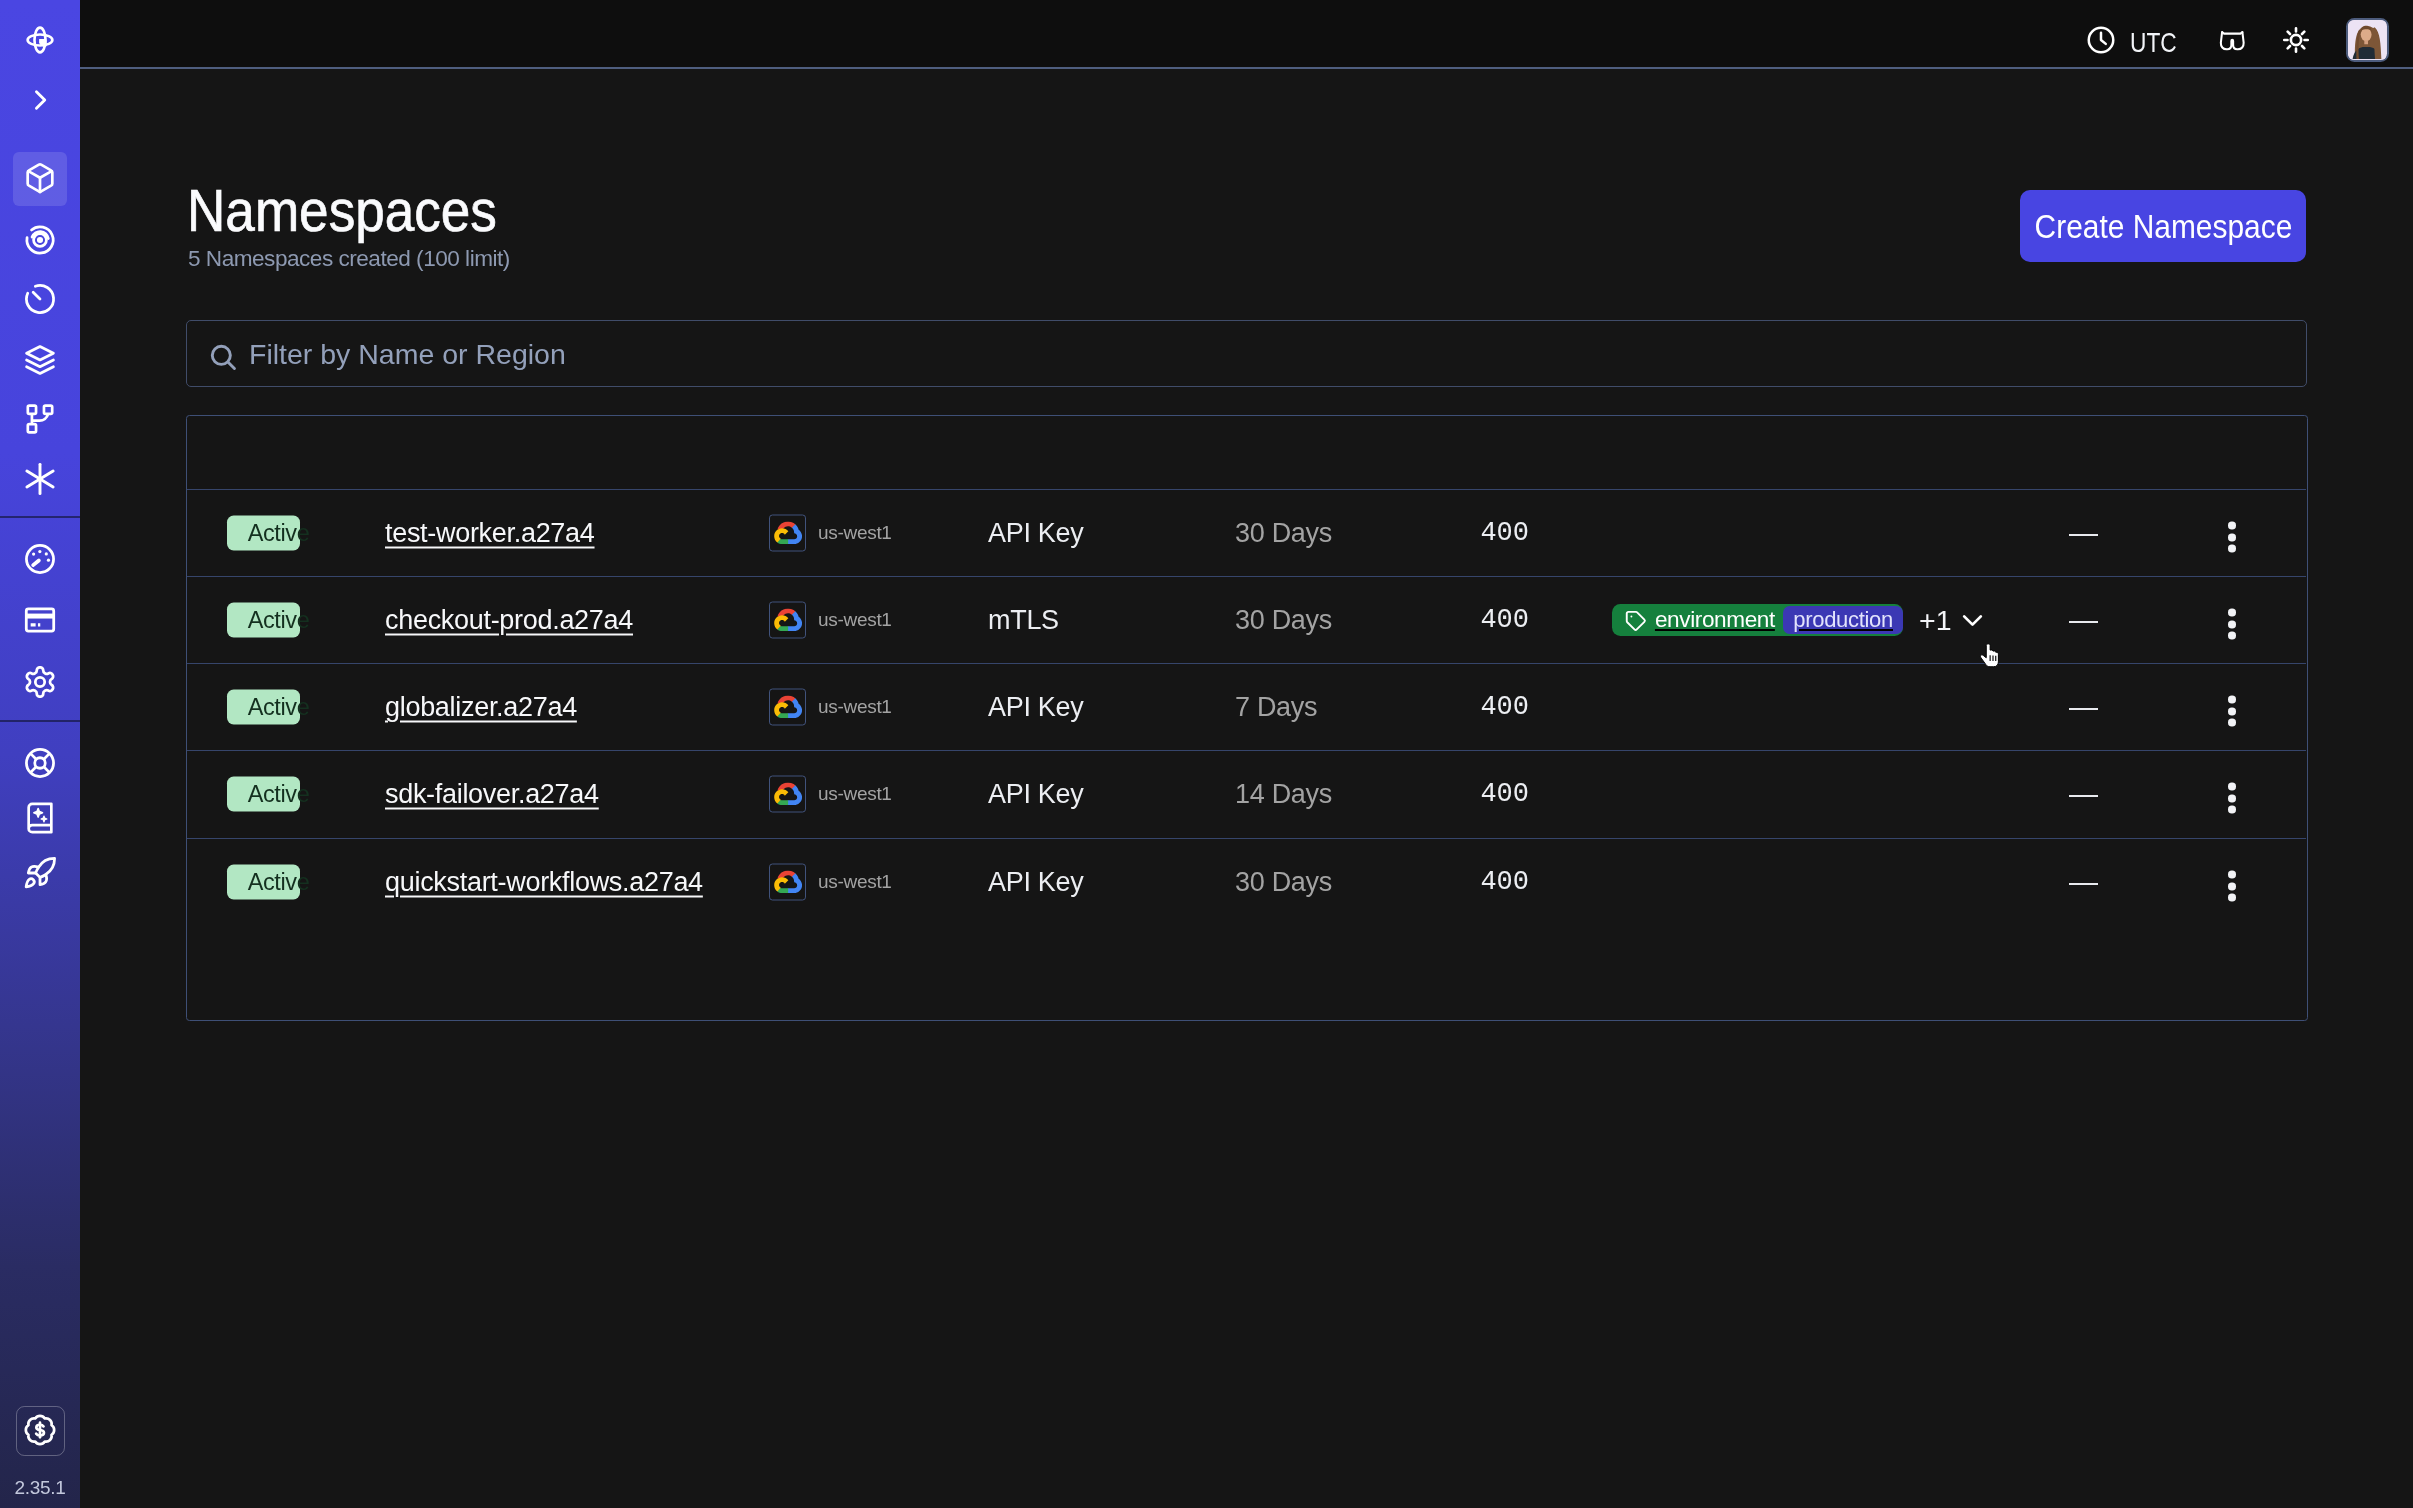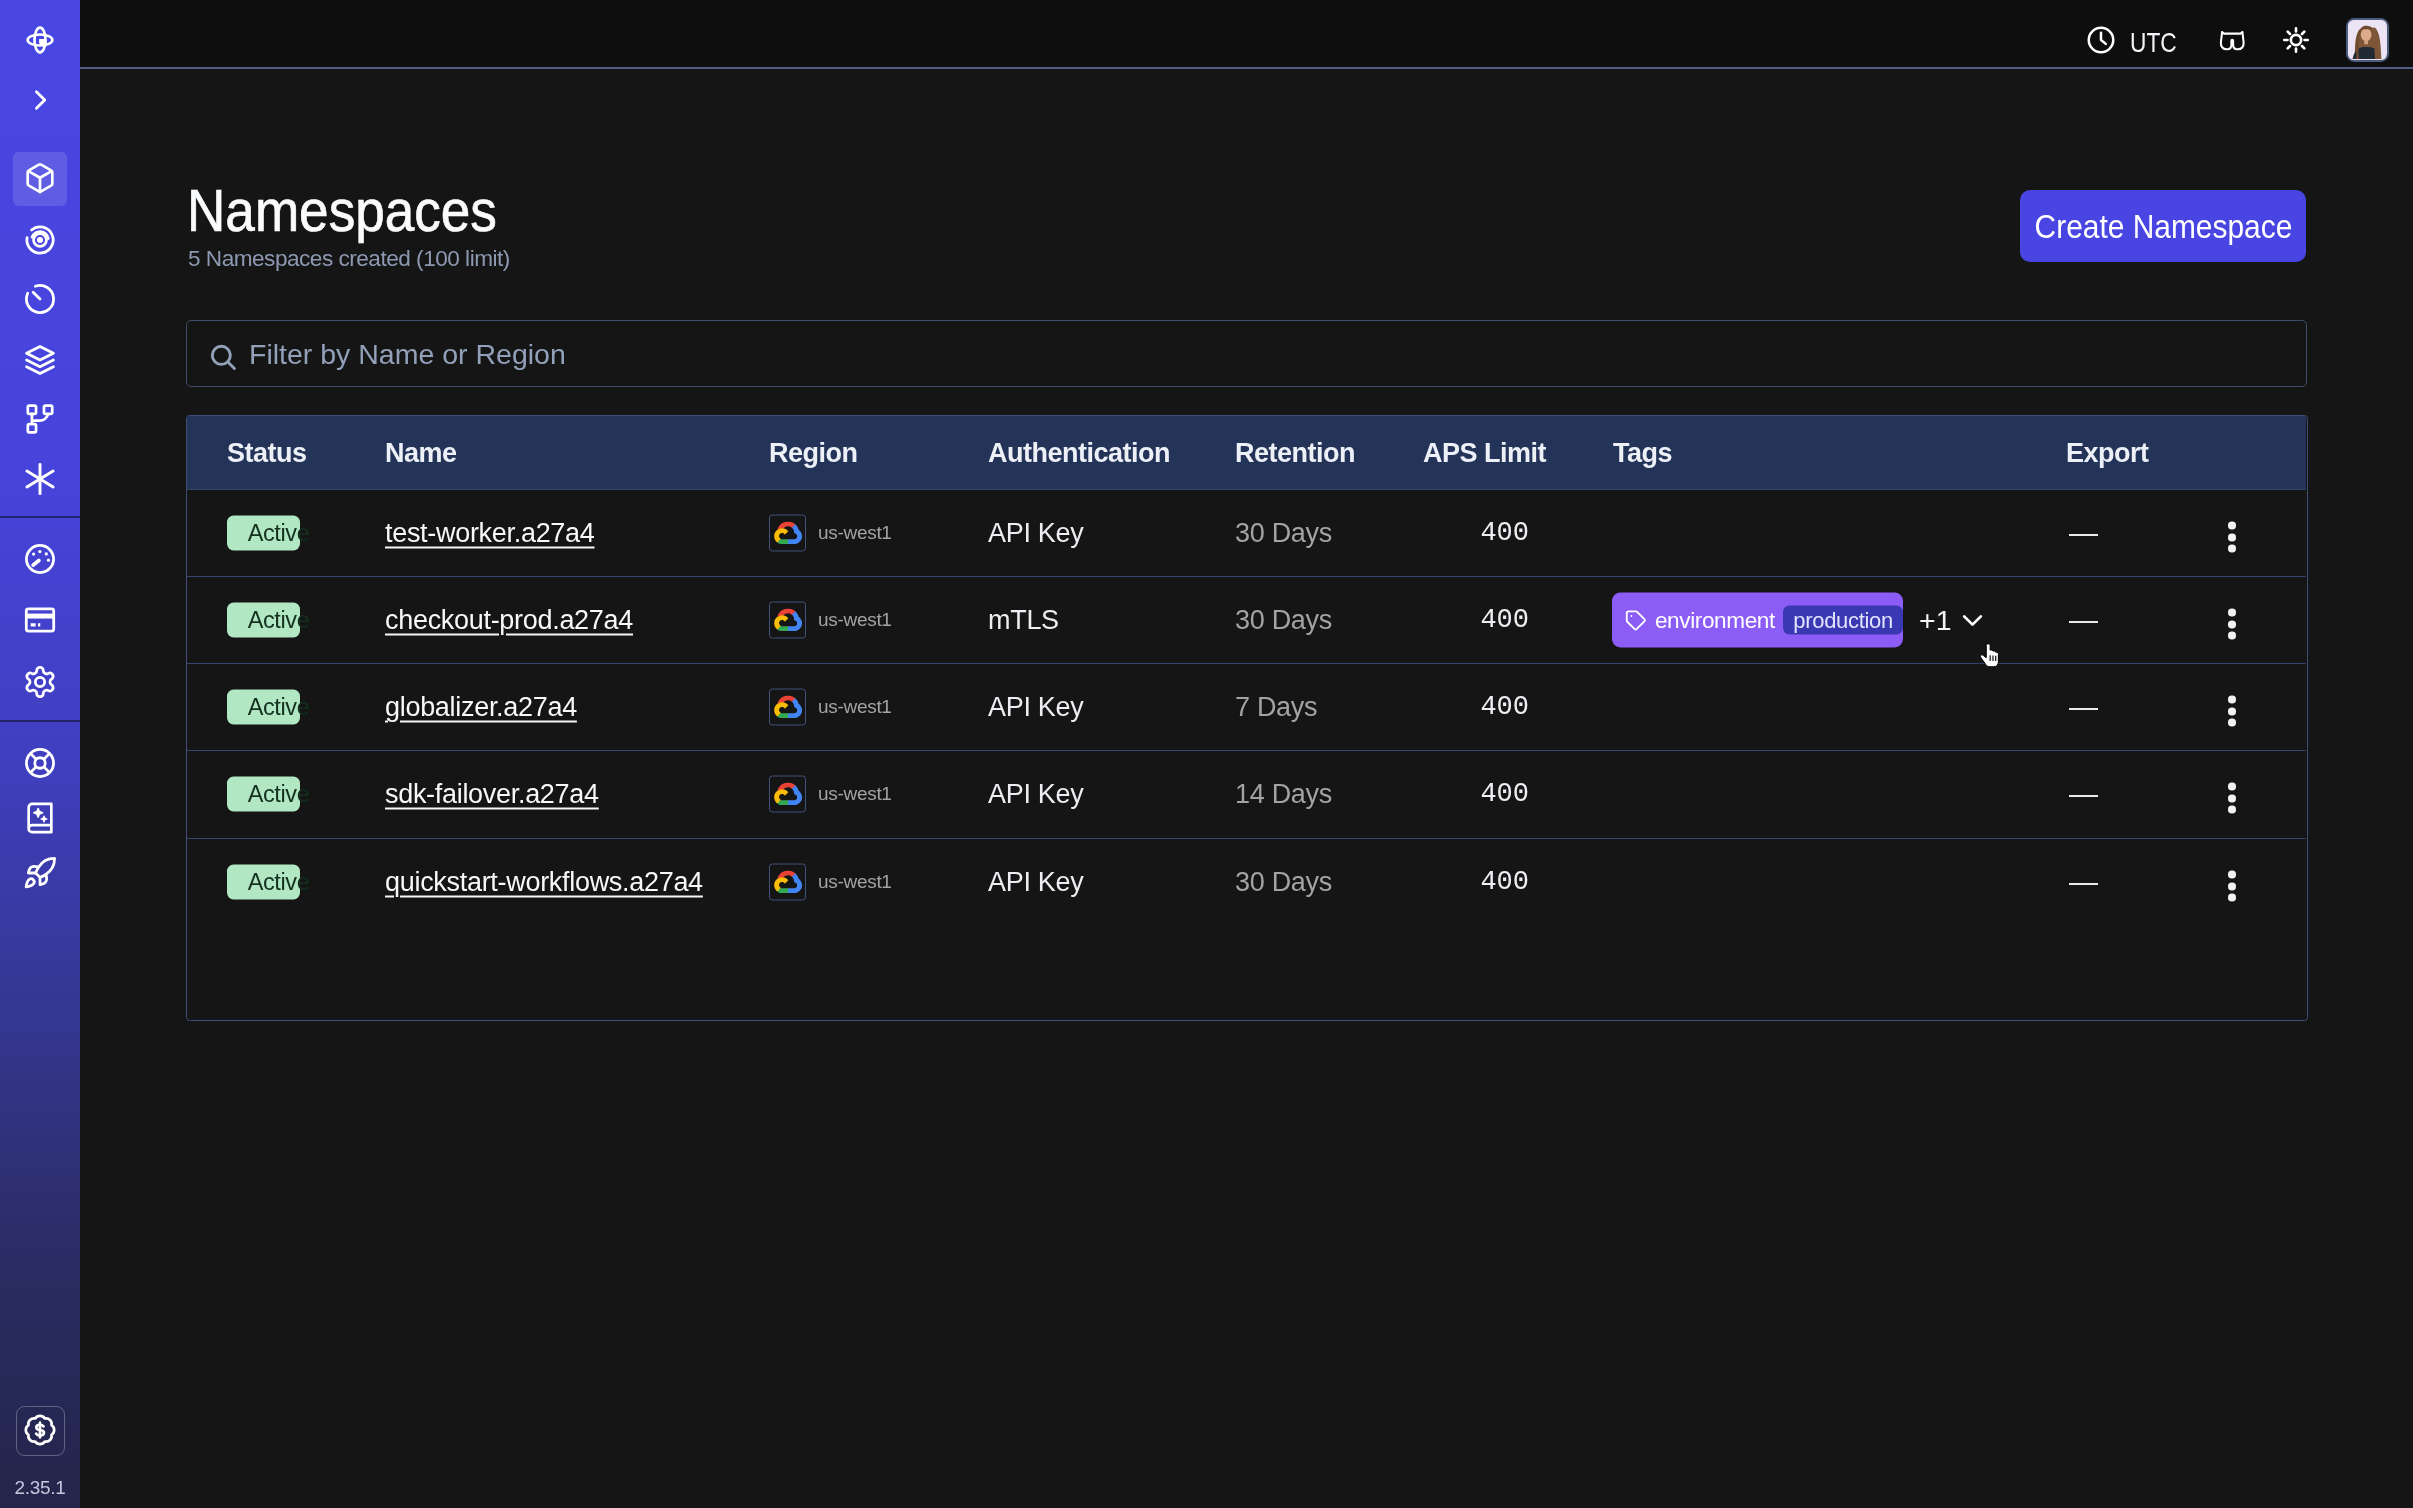--- a/index.html
+++ b/index.html
@@ -48,21 +48,21 @@
 .aps { position:absolute; left:1207px; width:135px; top:50%; transform:translateY(-50%); font-size:27px; color:#eceef2; font-family:"Liberation Mono", monospace; text-align:right; }
 .dash { position:absolute; left:1882px; top:50%; transform:translateY(-50%); font-size:29px; color:#e8eaee; }
 .kebab { position:absolute; left:2041px; top:50%; transform:translateY(-50%); width:8.4px; height:55px; }
 .kebab i { position:absolute; left:0; width:7.5px; height:7.5px; border-radius:50%; background:#f2f3f6; }
 #pgn { position:absolute; left:0; top:509px; width:2119px; height:94px; border-top:1.7px solid #36456b; }
 #psel { position:absolute; left:39px; top:16px; width:116px; height:65px; border:1.7px solid #3a4766; border-radius:5px; }
 #psel span { position:absolute; left:21px; top:50%; transform:translateY(-50%); font-size:30px; color:#f4f5f8; }
 #pinfo { position:absolute; left:1897px; top:50%; transform:translateY(-50%); font-size:29px; color:#eaecf0; letter-spacing:-0.4px; }
 
 
-.tagpill { position:absolute; left:1425px; top:50%; transform:translateY(-50%); height:55px; width:291px; background:#8b5cf6; border-radius:8.4px; display:flex; align-items:center; }
+.tagpill { position:absolute; left:1425px; top:50%; transform:translateY(-50%); height:32px; width:291px; background:#15803d; border-radius:8.4px; display:flex; align-items:center;text-decoration:underline; }
 .tlab { color:#ffffff; font-size:22.6px; letter-spacing:-0.4px; margin-left:8.4px; }
 .tval { margin-left:8.4px; height:28.5px; background:#3b38b4; border-radius:6.7px; color:#e2e3fc; font-size:22px; letter-spacing:-0.3px; display:flex; align-items:center; padding:0 10px; }
 .plus1 { position:absolute; left:1732px; top:50%; transform:translateY(-50%); font-size:28.5px; color:#f4f5f8; }
 
 
 #cursor { position:absolute; left:1979px; top:644px; z-index:50; }
 </style>
 </head>
 <body>
 
@@ -220,30 +220,20 @@
 
 <div id="search">
   <span class="abs" id="ic-mag" style="left:19px; top:19px;"><svg width="35" height="35" viewBox="0 0 24 24" fill="none" stroke="#93a0ba" stroke-width="2" stroke-linecap="round">
         <circle cx="10.5" cy="10.5" r="6.2"></circle>
         <path d="M15.2 15.2 L19.5 19.5"></path>
       </svg></span>
   <span class="ph">Filter by Name or Region</span>
 </div>
 
 <div id="table">
-  <div id="thead">
-    <span class="th" style="left:40px;">Status</span>
-    <span class="th" style="left:198px;">Name</span>
-    <span class="th" style="left:582px;">Region</span>
-    <span class="th" style="left:801px;">Authentication</span>
-    <span class="th" style="left:1048px;">Retention</span>
-    <span class="th" style="left:1236px;">APS Limit</span>
-    <span class="th" style="left:1426px;">Tags</span>
-    <span class="th" style="left:1879px;">Export</span>
-  </div>
   <div class="row" style="top:73px;">
     <span class="badge">Active</span>
       <span class="nm">test-worker.a27a4</span>
     <span class="gc">
         <svg width="28" height="22.6" viewBox="0 0 256 206">
           <path fill="#EA4335" d="M170.25 56.82l22.22-22.22 1.48-9.35C153.47-11.59 89.1-7.42 52.42 33.93 42.23 45.42 34.67 59.74 30.64 74.56l7.95-1.12 44.44-7.33 3.43-3.51c19.77-21.71 53.19-24.63 76.01-6.16l7.78.38z"></path>
           <path fill="#4285F4" d="M225.12 74.24c-5.11-18.81-15.6-35.72-30.18-48.66l-31.18 31.18c13.17 10.76 20.67 26.97 20.34 43.97v5.55c15.33 0 27.75 12.43 27.75 27.75 0 15.33-12.43 27.75-27.75 27.75h-55.53l-5.55 5.55v33.3l5.55 5.55h55.53c39.85.31 72.24-31.32 72.55-71.17.19-24.15-11.72-46.8-31.53-60.77z"></path>
           <path fill="#34A853" d="M73.62 205.72h55.53v-44.44H73.62c-3.96 0-7.87-.85-11.47-2.5l-7.87 2.41-22.38 22.22-1.95 7.56c12.55 9.48 27.86 14.68 43.67 14.75z"></path>
           <path fill="#FBBC05" d="M73.62 61.3C33.76 61.54 1.64 94.04 1.88 133.89c.13 22.25 10.52 43.2 28.18 56.78l32.21-32.21c-13.97-6.31-20.18-22.75-13.87-36.72 6.31-13.97 22.75-20.18 36.72-13.87 6.15 2.78 11.08 7.71 13.87 13.87l32.21-32.21C117.5 71.6 96.21 61.22 73.62 61.3z"></path>
         </svg>

